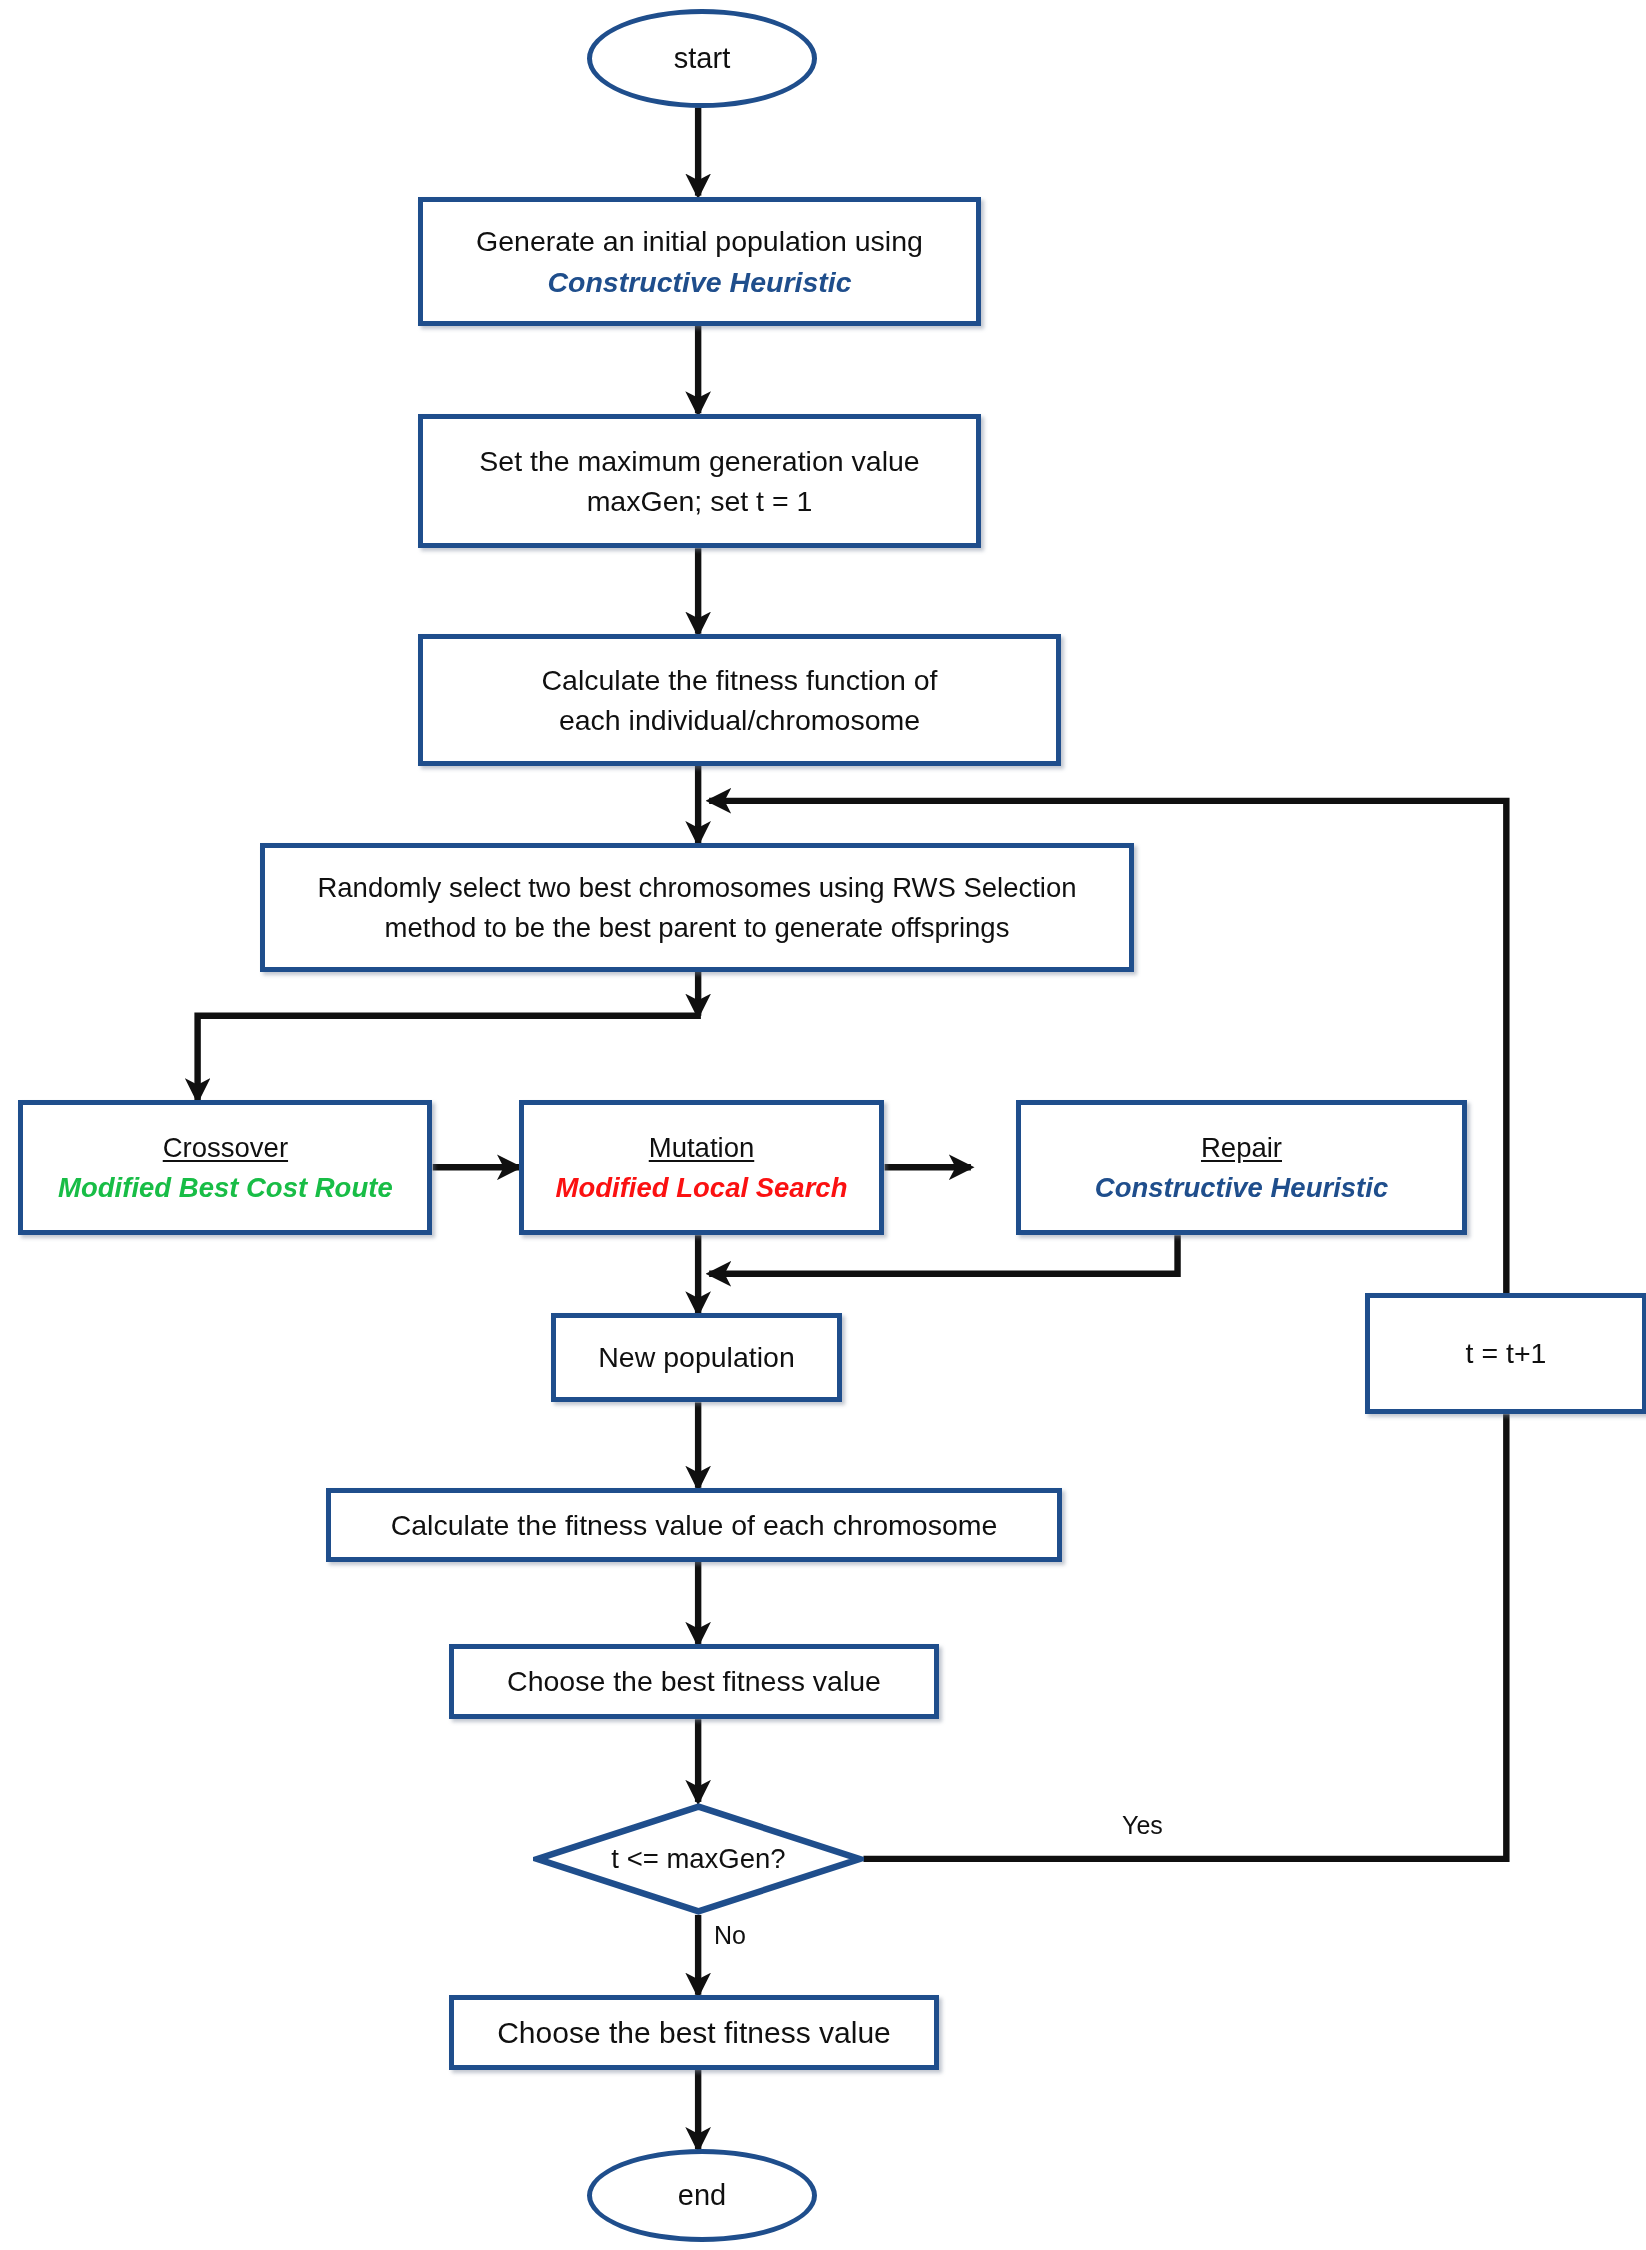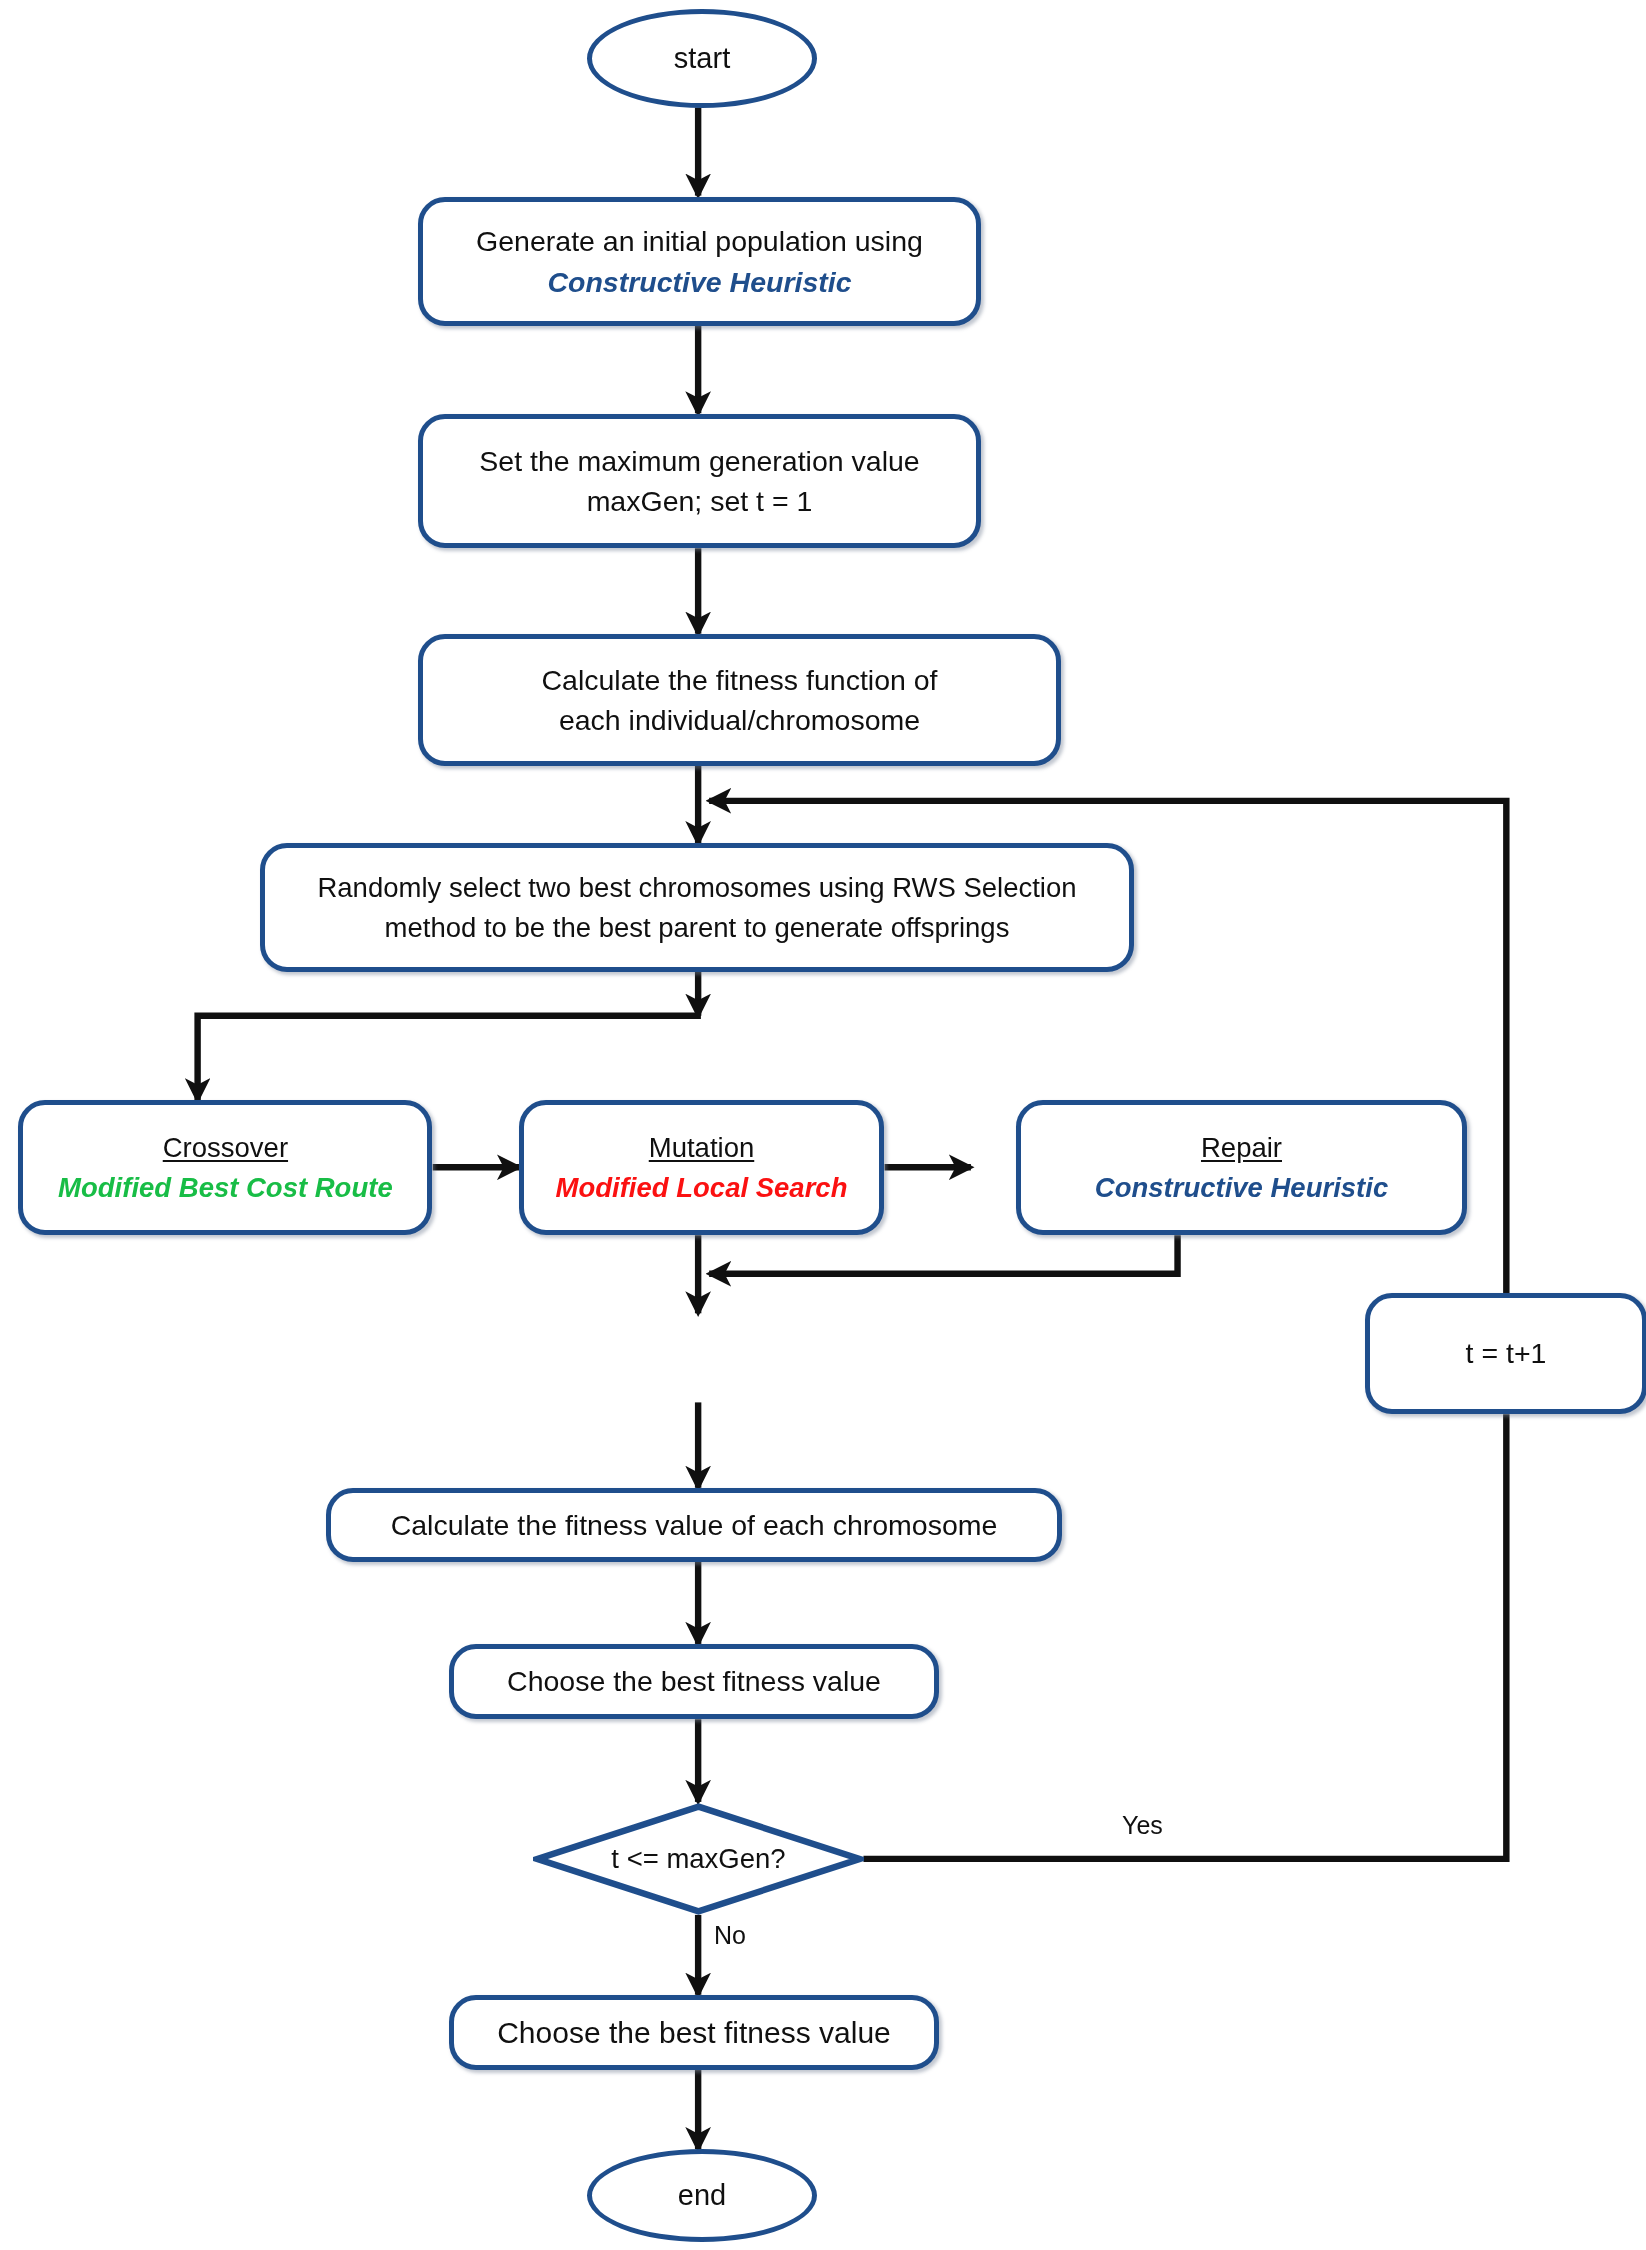--- a/index.html
+++ b/index.html
@@ -28,21 +28,20 @@
   .node {
     position: absolute;
     box-sizing: border-box;
     display: flex;
     flex-direction: column;
     align-items: center;
     justify-content: center;
     text-align: center;
     background: #ffffff;
     color: #101010;
-    border-radius: 27px;
   }
   .proc {
     border: 5.5px solid #1f4e8c;
     box-shadow: 2.8px 2.8px 3.7px rgba(120,130,150,0.45);
   }
   .terminator {
     border: 5.5px solid #1f4e8c;
     border-radius: 50%;
     background: #ffffff;
   }
@@ -165,20 +164,23 @@
   <div class="node proc fs30" style="left:519px; top:1100px; width:365px; height:135px;">
     <span class="line1 t-black t-under">Mutation</span>
     <span class="line2 t-red">Modified Local Search</span>
   </div>
 
   <div class="node proc fs30" style="left:971px; top:1100px; width:451px; height:135px;margin-left:45px;">
     <span class="line1 t-black t-under">Repair</span>
     <span class="line2 t-blue">Constructive Heuristic</span>
   </div>
 
+  <div class="node proc fs31" style="left:551px; top:1313px; width:291px; height:89px;">
+    <span class="t-black">New population</span>
+  </div>
 
   <div class="node proc fs31" style="left:1365px; top:1293px; width:282px; height:121px;">
     <span class="t-black">t = t+1</span>
   </div>
 
   <div class="node proc fs31" style="left:326px; top:1488px; width:736px; height:74px;">
     <span class="t-black">Calculate the fitness value of each chromosome</span>
   </div>
 
   <div class="node proc fs31" style="left:449px; top:1644px; width:490px; height:75px;">

